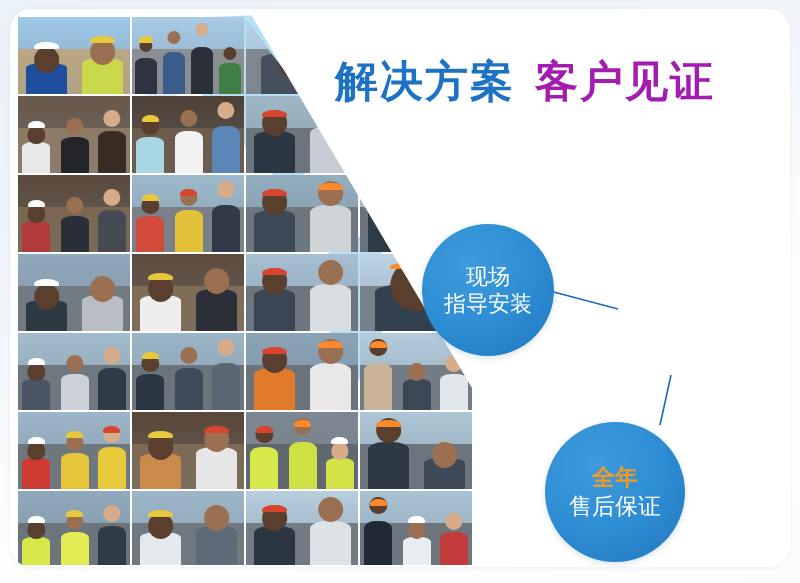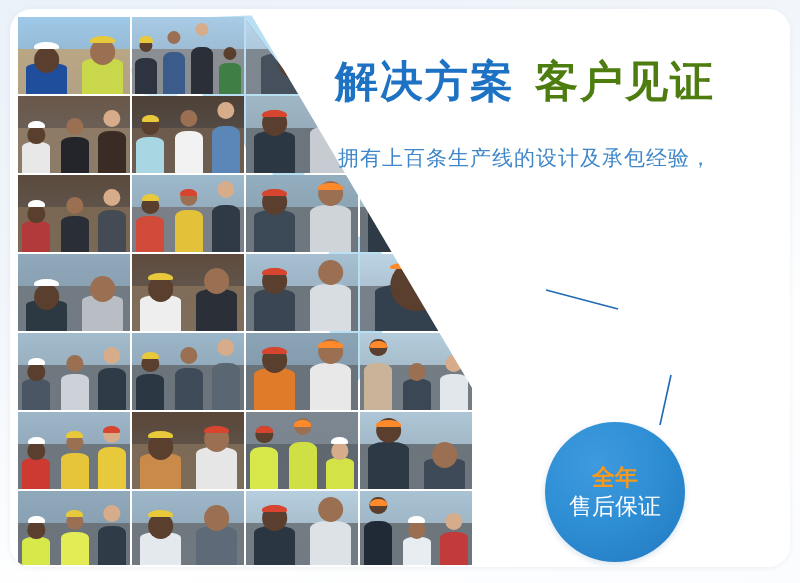--- a/index.html
+++ b/index.html
@@ -127,21 +127,21 @@
   .hl-blue {
     font-size: 43px;
     font-weight: bold;
     color: #1d72c4;
     letter-spacing: 2px;
     text-shadow: 0 1px 0 rgba(255,255,255,0.6);
   }
   .hl-orange {
     font-size: 43px;
     font-weight: bold;
-    color: #4d7c0f;
+    color: #a21caf;
     letter-spacing: 2px;
     margin-left: 20px;
     text-shadow: 0 1px 0 rgba(255,255,255,0.6);
   }
   #subtitle {
     position: absolute;
     left: 265px;
     top: 132px;
     width: 500px;
     text-align: center;
@@ -532,23 +532,26 @@
     <svg id="connectors" viewBox="0 0 780 558">
       <line x1="536" y1="281" x2="608" y2="300" stroke="#1f69b5" stroke-width="1.6"></line>
       <line x1="661" y1="366" x2="650" y2="416" stroke="#1f69b5" stroke-width="1.6"></line>
     </svg>
 
     <div id="headline">
       <span class="hl-blue">解决方案</span><span class="hl-orange">客户见证</span>
     </div>
 
     <div id="subtitle">
-      <div>拥有上百条生产线的设计及承包经验，</div>
     </div>
 
+    <div class="bubble" id="bubble-1">
+      <span>现场</span>
+      <span>指导安装</span>
+    </div>
 
 
     <div class="bubble" id="bubble-3">
       <span class="accent">全年</span>
       <span>售后保证</span>
     </div>
 
   </div>
 </div>
 

